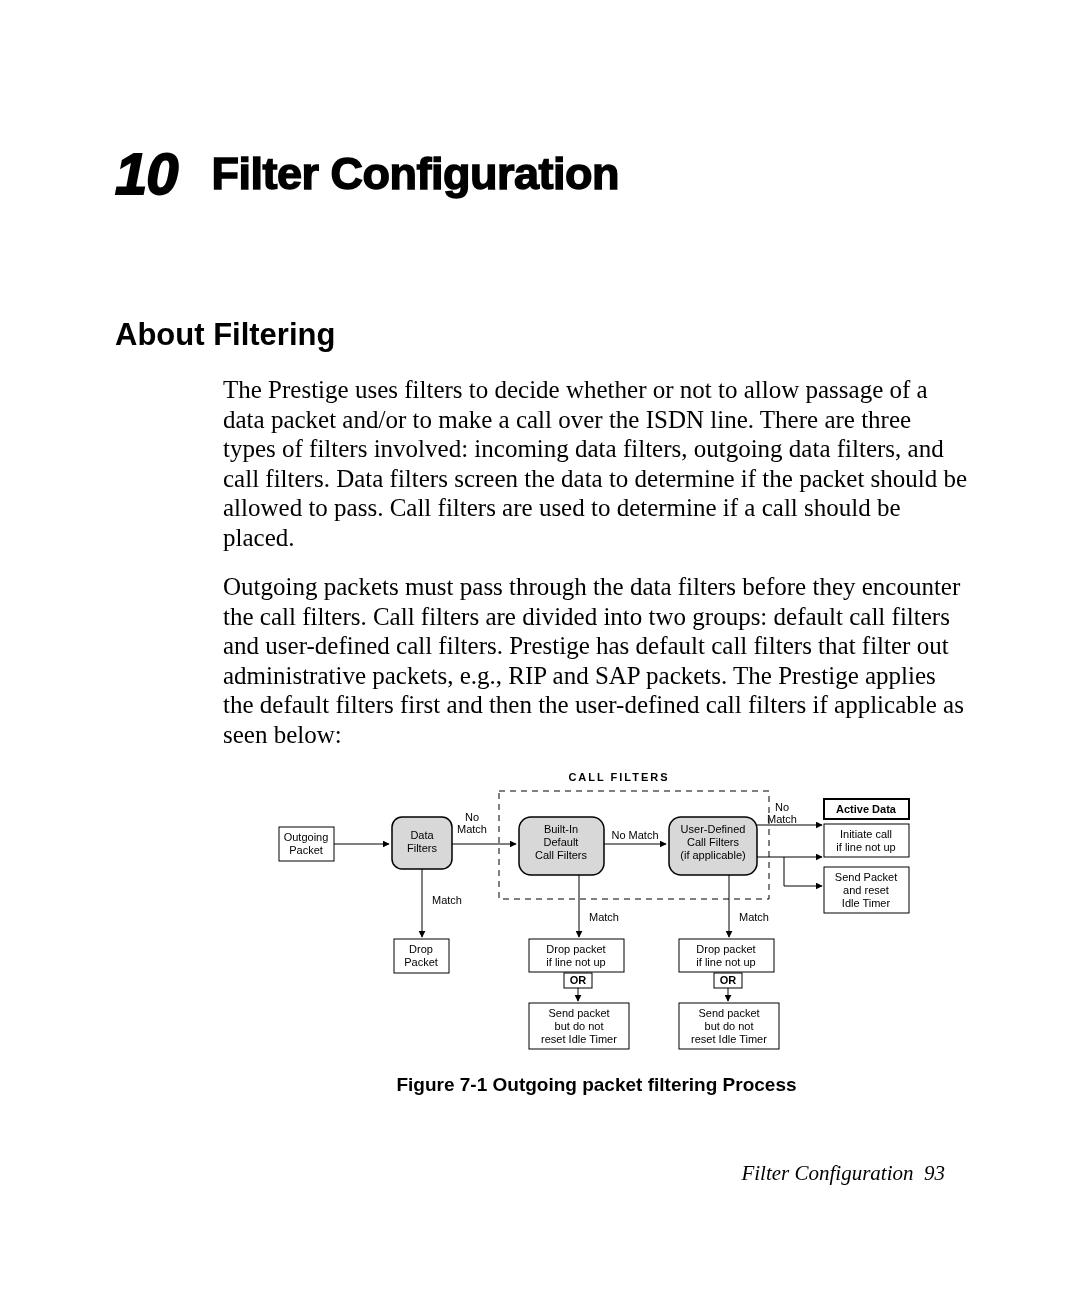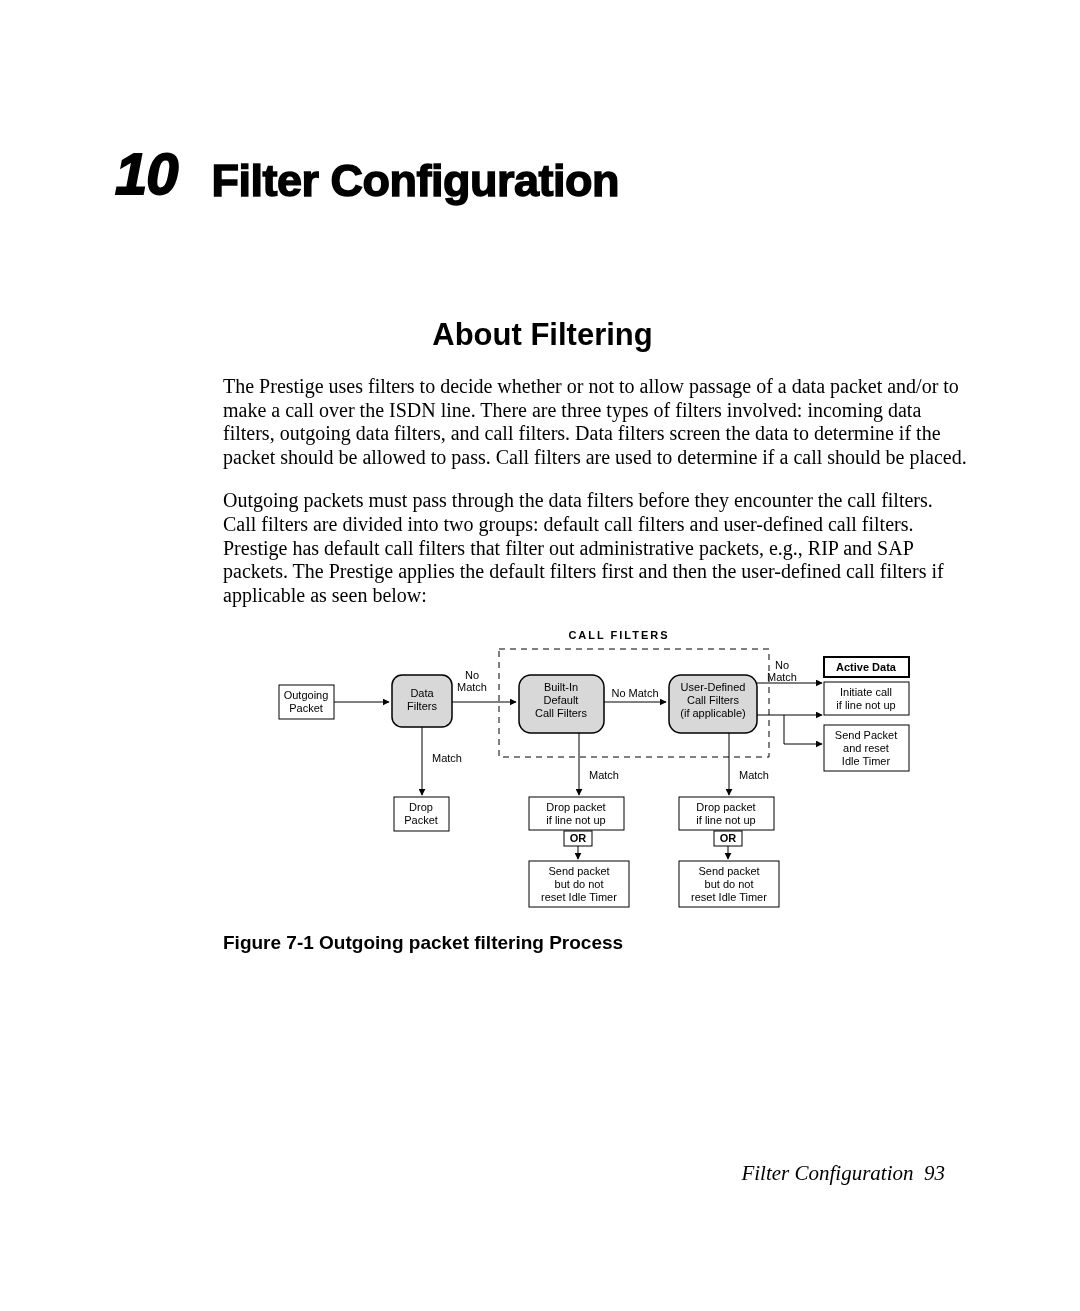--- a/index.html
+++ b/index.html
@@ -9,21 +9,21 @@
     color:#000;
     width:1080px;
     height:1311px;
     position:relative;
   }
   .page{
     padding:140px 110px 0 115px;
   }
   .chapter-heading{
     display:flex;
-    align-items:flex-end;
+    align-items:center;
     gap:34px;
     margin-bottom:110px;
   }
   .chapter-num{
     font-family:Arial, Helvetica, sans-serif;
     font-style:italic;
     font-weight:1000;
     font-size:58px;
     letter-spacing:-1px;
   }
@@ -31,30 +31,29 @@
     font-family:Arial, Helvetica, sans-serif;
     font-weight:1000;
     font-size:45px;
     letter-spacing:-0.5px;
   }
   .section-heading{
     font-family:Arial, Helvetica, sans-serif;
     font-weight:700;
     font-size:31px;
     margin-bottom:22px;
-    text-align:center;
   }
   .body-text{
-    font-size:20px;
+    font-size:25px;
     line-height:1.18;
     margin:0 0 20px 108px;
   }
   .figure-wrap{
     margin:20px 0 4px 108px;
-    text-align:left;
+    text-align:center;
   }
   .figure-caption{
     font-family:Arial, Helvetica, sans-serif;
     font-weight:700;
     font-size:19px;
     margin-top:10px;
   }
   .footer{
     position:absolute;
     bottom:125px;

